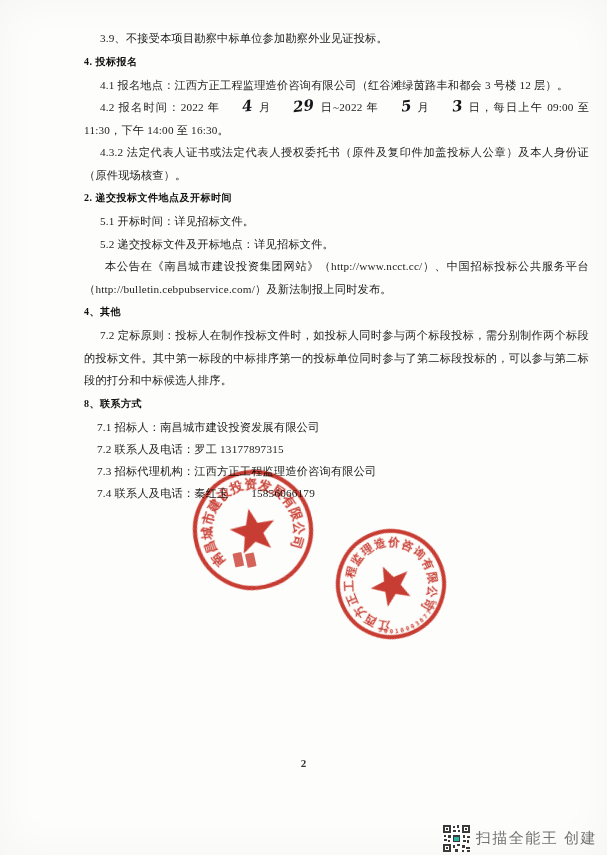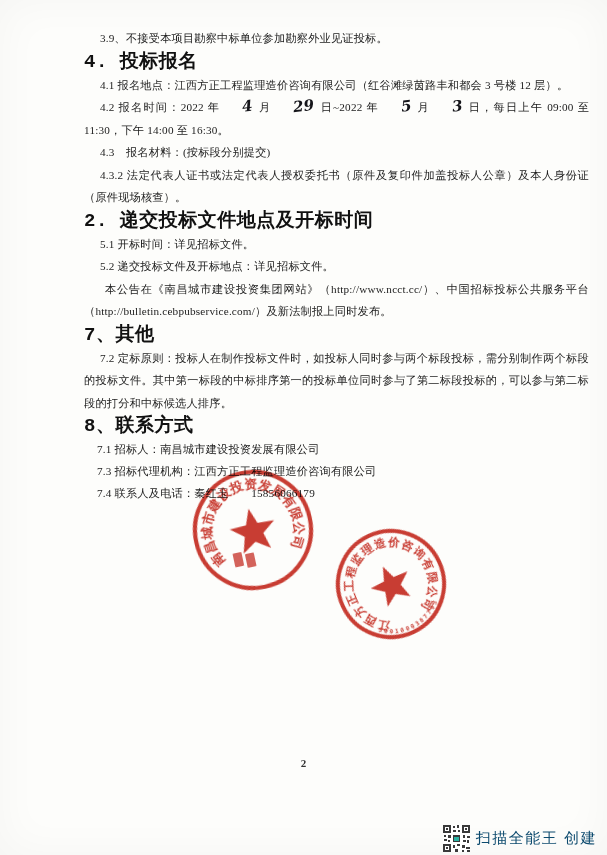--- a/index.html
+++ b/index.html
@@ -13,22 +13,22 @@
     position:absolute;left:57px;top:27px;width:505px;
     font-size:11.2px;line-height:22.5px;text-align:justify;
     letter-spacing:.2px;
     margin-left:27px;
   }
   .doc p{margin:0;}
   .item{text-indent:16px;}
   .para-pub{text-indent:21px;}
   .contact{text-indent:13px;line-height:22px;}
   .hd{
-    font-family:Liberation Mono, monospace;font-weight:700;
-    font-size:19px;line-height:24px;margin:0;color:#111;
+    font-family:Liberation Serif, serif;font-weight:700;
+    font-size:10px;line-height:24px;margin:0;color:#111;
     letter-spacing:.5px;text-indent:0;
   }
   .hd4{margin-top:8px;} .hd5{margin-top:5px;} .hd6{margin-top:6px;}
   .hd7{margin-top:4px;} .hd8{margin-top:5px;}
   .hw{
     display:inline-block;font-family:"DejaVu Serif",serif;
     font-style:italic;font-weight:700;font-size:15px;line-height:1;
     transform:rotate(-7deg) translateY(1px);padding:0 2px;color:#15151a;
   }
   
@@ -41,49 +41,49 @@
   
   .pageno{
     position:absolute;top:757px;left:0;width:100%;text-align:center;
     font-size:11px;font-weight:700;color:#333;
     font-family:"Liberation Serif",serif;
   }
   .wm{
     position:absolute;right:10px;bottom:3px;display:flex;align-items:center;gap:6px;
   }
   .wm-label{
-    font-family:"Liberation Sans",sans-serif;font-size:15px;color:#0c4a6e;
+    font-family:"Liberation Sans",sans-serif;font-size:15px;color:#737373;
     letter-spacing:1.5px;
   }
 </style>
 </head>
 <body>
 
 <div class="page">
 
   <div class="doc">
     <p class="item">3.9、不接受本项目勘察中标单位参加勘察外业见证投标。</p>
 
     <p class="hd hd4">4. 投标报名</p>
     <p class="item">4.1 报名地点：江西方正工程监理造价咨询有限公司（红谷滩绿茵路丰和都会 3 号楼 12 层）。</p>
     <p class="item"><span>4.2 报名时间：2022 年 </span><span class="hw">4</span><span> 月 </span><span class="hw">29</span><span> 日~2022 年 </span><span class="hw">5</span><span> 月 </span><span class="hw">3</span><span> 日，每日上午 09:00 至 11:30，下午 14:00 至 16:30。</span></p>
-    <p class="item">4.3　报名材料：(按标段分别提交)</p>
     <p class="item">4.3.2 法定代表人证书或法定代表人授权委托书（原件及复印件加盖投标人公章）及本人身份证（原件现场核查）。</p>
 
     <p class="hd hd5">2. 递交投标文件地点及开标时间</p>
     <p class="item">5.1 开标时间：详见招标文件。</p>
     <p class="item">5.2 递交投标文件及开标地点：详见招标文件。</p>
 
     <p class="para-pub">本公告在《南昌城市建设投资集团网站》（http://www.ncct.cc/）、中国招标投标公共服务平台（http://bulletin.cebpubservice.com/）及新法制报上同时发布。</p>
 
-    <p class="hd hd7">7、其他</p>
+    <p class="hd hd7">4、其他</p>
     <p class="item">7.2 定标原则：投标人在制作投标文件时，如投标人同时参与两个标段投标，需分别制作两个标段的投标文件。其中第一标段的中标排序第一的投标单位同时参与了第二标段投标的，可以参与第二标段的打分和中标候选人排序。</p>
 
     <p class="hd hd8">8、联系方式</p>
     <p class="contact">7.1 招标人：南昌城市建设投资发展有限公司</p>
+    <p class="contact">7.2 联系人及电话：罗工  13177897315</p>
     <p class="contact">7.3 招标代理机构：江西方正工程监理造价咨询有限公司</p>
     <p class="contact">7.4 联系人及电话：秦红玉　　15856066179</p>
   </div>
 
   <svg class="seal seal-1" width="130" height="130" viewBox="0 0 130 130">
     <circle cx="65" cy="65" r="58" fill="none" stroke-width="4.2" stroke="#c5281d"></circle>
     <polygon transform="translate(65,67) scale(0.95)" points="0,-25 -6.2,-8.5 -23.8,-7.7 -10,3.2 -14.7,20.2 0,10.5 14.7,20.2 10,3.2 23.8,-7.7 6.2,-8.5" fill="#c5281d"></polygon>
     <g class="arc-name-lg" fill="#c5281d">
         <text transform="translate(24.4 86.6) rotate(-118.0)" text-anchor="middle" dominant-baseline="central">南</text>
         <text transform="translate(19.7 72.9) rotate(-99.8)" text-anchor="middle" dominant-baseline="central">昌</text>

